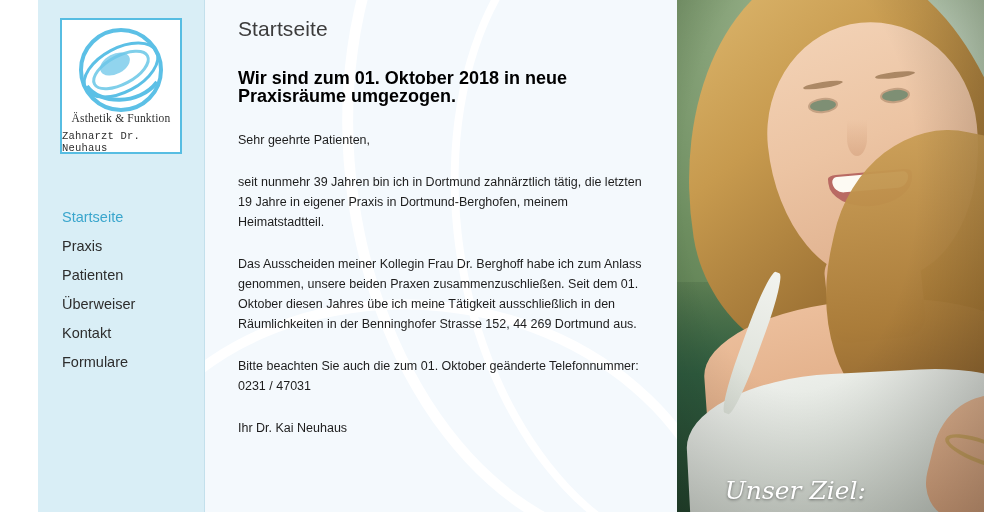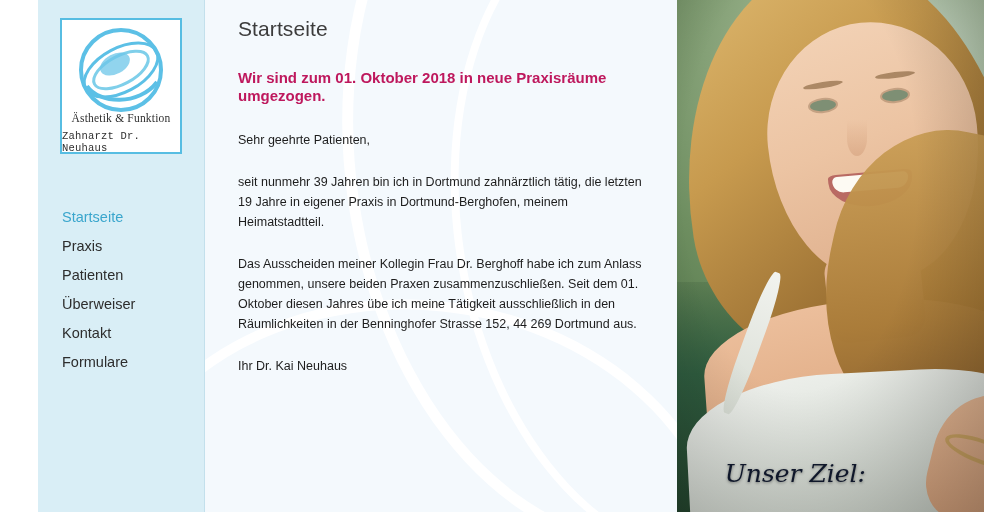--- a/index.html
+++ b/index.html
@@ -138,23 +138,23 @@
     padding: 17px 30px 0 33px;
   }
   h1.page-title {
     font-size: 21px;
     font-weight: normal;
     color: #3c3c3c;
     margin: 0 0 28px 0;
     letter-spacing: 0.1px;
   }
   .lead {
-    font-size: 15px;
+    font-size: 18px;
     font-weight: bold;
-    color: #be185d;
+    color: #000000;
     margin: 0 0 25px 0;
     line-height: 18px;
   }
   .para {
     font-size: 12.5px;
     color: #1d1d1d;
     line-height: 20px;
     margin: 0 0 22px 0;
   }
 
@@ -324,23 +324,23 @@
     opacity: 0.9;
   }
   .photo .vignette {
     position: absolute;
     inset: 0;
     background: radial-gradient(ellipse at 40% 35%, rgba(0,0,0,0) 45%, rgba(0,0,0,0.28) 100%);
   }
   .slogan {
     position: absolute;
     right: 8px;
-    bottom: 23px;
+    bottom: 6px;
     text-align: right;
-    color: #0f172a;
+    color: #ffffff;
     font-family: "DejaVu Serif", serif;
     font-style: italic;
     text-shadow: 0 1px 3px rgba(0,0,0,0.45);
     line-height: 1.05;
     z-index: 5;
   }
   .slogan .l1 {
     display: block;
     font-size: 25px;
     margin-right: 110px;
@@ -388,20 +388,21 @@
     <div class="swoosh s2"></div>
     <div class="swoosh s3"></div>
 
     <div class="content-inner">
       <h1 class="page-title">Startseite</h1>
       <p class="lead">Wir sind zum 01. Oktober 2018 in neue Praxisräume umgezogen.</p>
       <p class="para">Sehr geehrte Patienten,</p>
       <p class="para">seit nunmehr 39 Jahren bin ich in Dortmund zahnärztlich tätig, die letzten 19 Jahre in eigener Praxis in Dortmund-Berghofen, meinem Heimatstadtteil.</p>
       <p class="para">Das Ausscheiden meiner Kollegin Frau Dr. Berghoff habe ich zum Anlass genommen, unsere beiden Praxen zusammenzuschließen.
 Seit dem 01. Oktober diesen Jahres übe ich meine Tätigkeit ausschließlich in den Räumlichkeiten in der Benninghofer Strasse 152, 44 269 Dortmund aus.</p>
+      <p class="para">Bitte beachten Sie auch die zum 01. Oktober geänderte Telefonnummer: 0231 / 47031</p>
       <p class="para">Ihr Dr. Kai Neuhaus</p>
     </div>
   </div>
 
   <div class="photo">
     <div class="sky"></div>
     <div class="board"></div>
     <div class="hair"></div>
     <div class="chest"></div>
     <div class="neck"></div>

